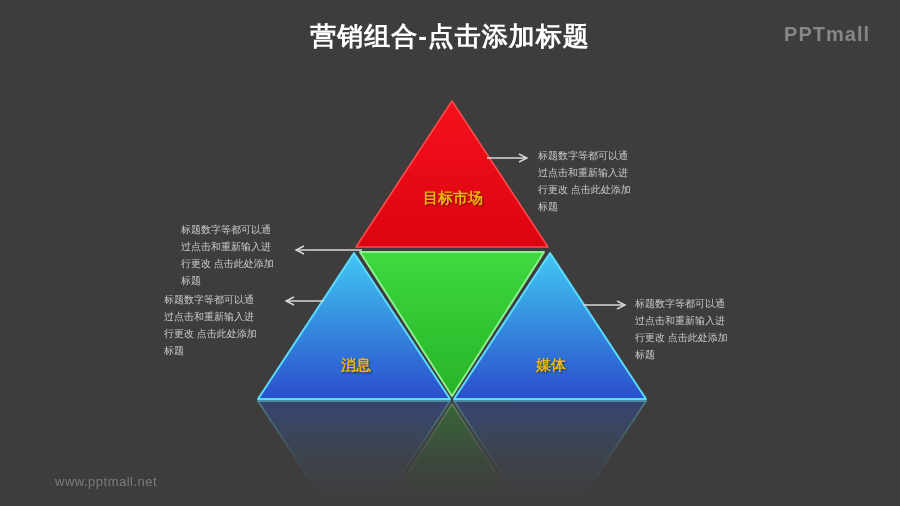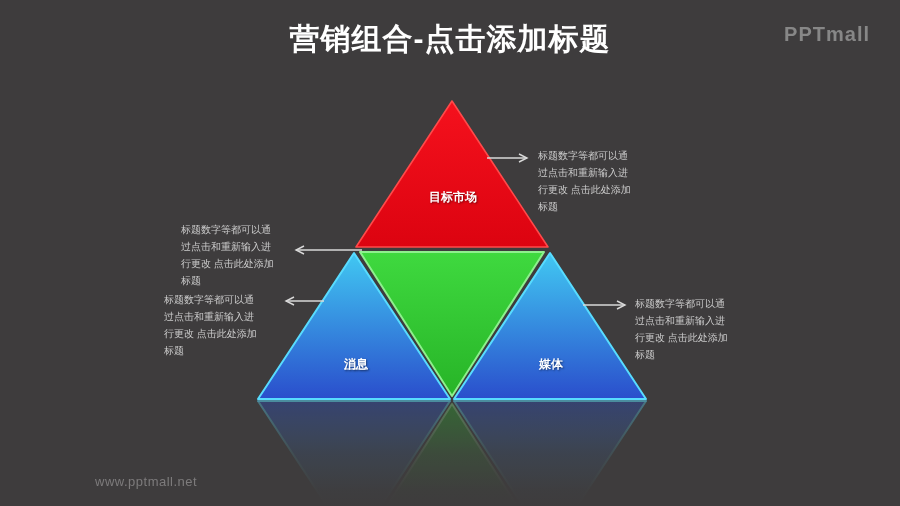--- a/index.html
+++ b/index.html
@@ -8,21 +8,21 @@
     background: var(--background, #3e3c3d);
     overflow: hidden;
     font-family: "Liberation Sans", "DejaVu Sans", sans-serif;
   }
   .stage { position: relative; width: 900px; height: 506px; }
 
   .title {
     position: absolute; top: 19px; left: 0; width: 900px;
     text-align: center;
     color: var(--title-color, #ffffff);
-    font-size: 30px; font-weight: bold; letter-spacing: 1px;
+    font-size: 26px; font-weight: bold; letter-spacing: 1px;
   }
   .logo {
     position: absolute; top: 23px; right: 30px;
     color: var(--logo-gray, #878787);
     font-size: 20px; font-weight: bold; letter-spacing: 1px;
   }
 
   .pyramid-svg { position: absolute; left: 0; top: 0; width: 900px; height: 506px; }
 
   .tri-red   { fill: url(#gradRed);   stroke: var(--red-edge);   stroke-width: 1.6; stroke-linejoin: round; }
@@ -41,21 +41,21 @@
     background: linear-gradient(to bottom,
       rgba(62,60,61,0.30) 0%,
       rgba(62,60,61,0.78) 50%,
       rgba(62,60,61,0.97) 85%,
       #3e3c3d 100%);
     pointer-events: none;
   }
 
   .tri-label {
     position: absolute; transform: translate(-50%, -50%);
-    color: #ffffff; font-weight: bold; font-size: 12px;
+    color: #eab308; font-weight: bold; font-size: 15px;
     line-height: 19px; text-align: center; white-space: pre-line;
     text-shadow: 1px 1px 2px rgba(0,0,0,0.45);
   }
   .label-top    { left: 453px; top: 197px; }
   .label-middle { left: 452px; top: 297px; }
   .label-left   { left: 356px; top: 364px; text-decoration: underline; }
   .label-right  { left: 551px; top: 364px; text-align: right; }
 
   .ann {
     position: absolute; width: 124px;
@@ -74,21 +74,20 @@
   .arrow-tl { left: 294px; top: 244px; width: 68px; }
   .arrow-bl { left: 284px; top: 295px; width: 40px; }
   .arrow-br { left: 583px; top: 299px; width: 44px; }
   .arrow-line { stroke: var(--arrow-color, #d9d9d9); stroke-width: 1.4; fill: none; }
 
   .watermark {
     position: absolute; left: 55px; top: 474px;
     color: var(--watermark-gray, #7d7b7c);
     font-size: 13px; letter-spacing: 0.5px;
     z-index: 5;
-    margin-left: 40px;
   }
 </style>
 </head>
 <body>
 
 <div class="stage">
 
   <div class="title">营销组合-点击添加标题</div>
   <div class="logo">PPTmall</div>
 

